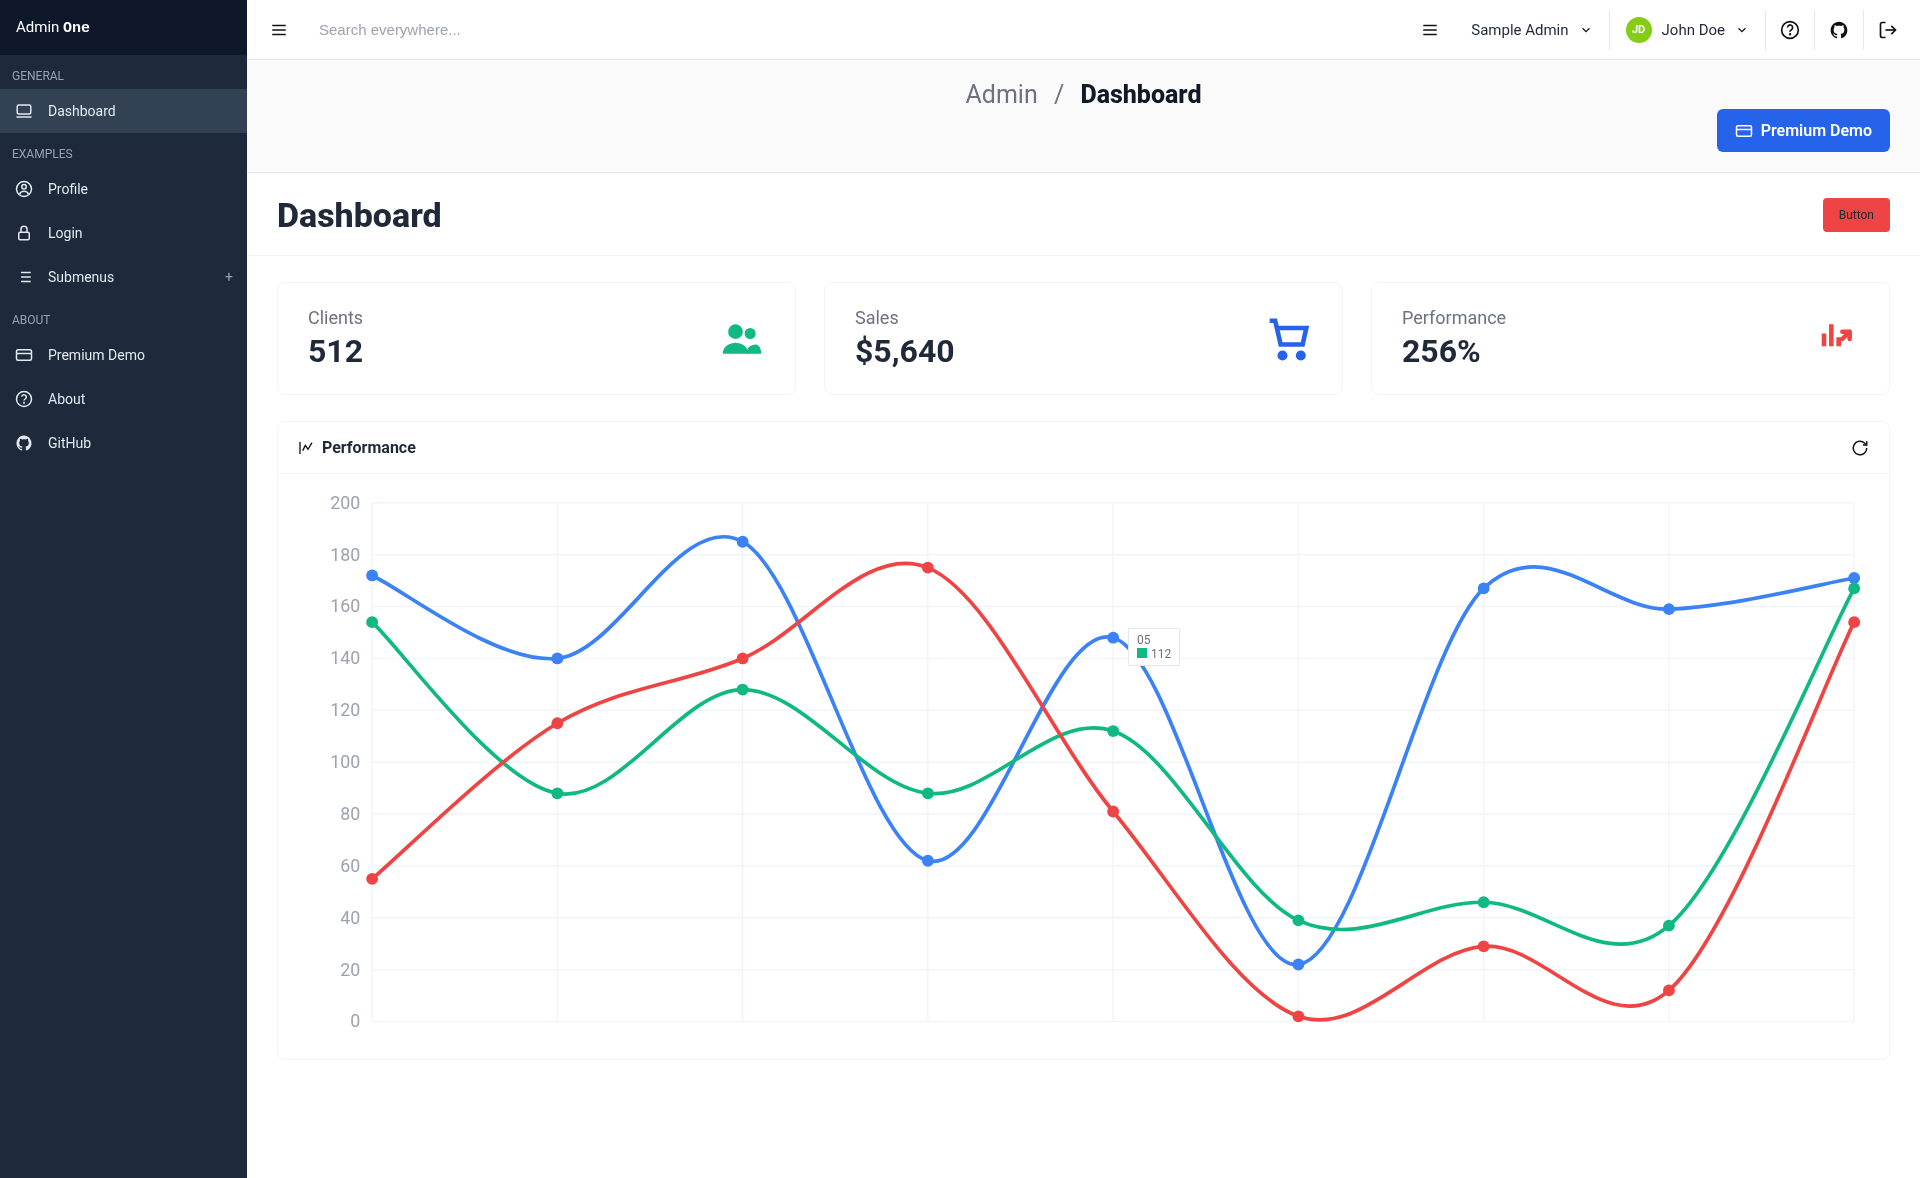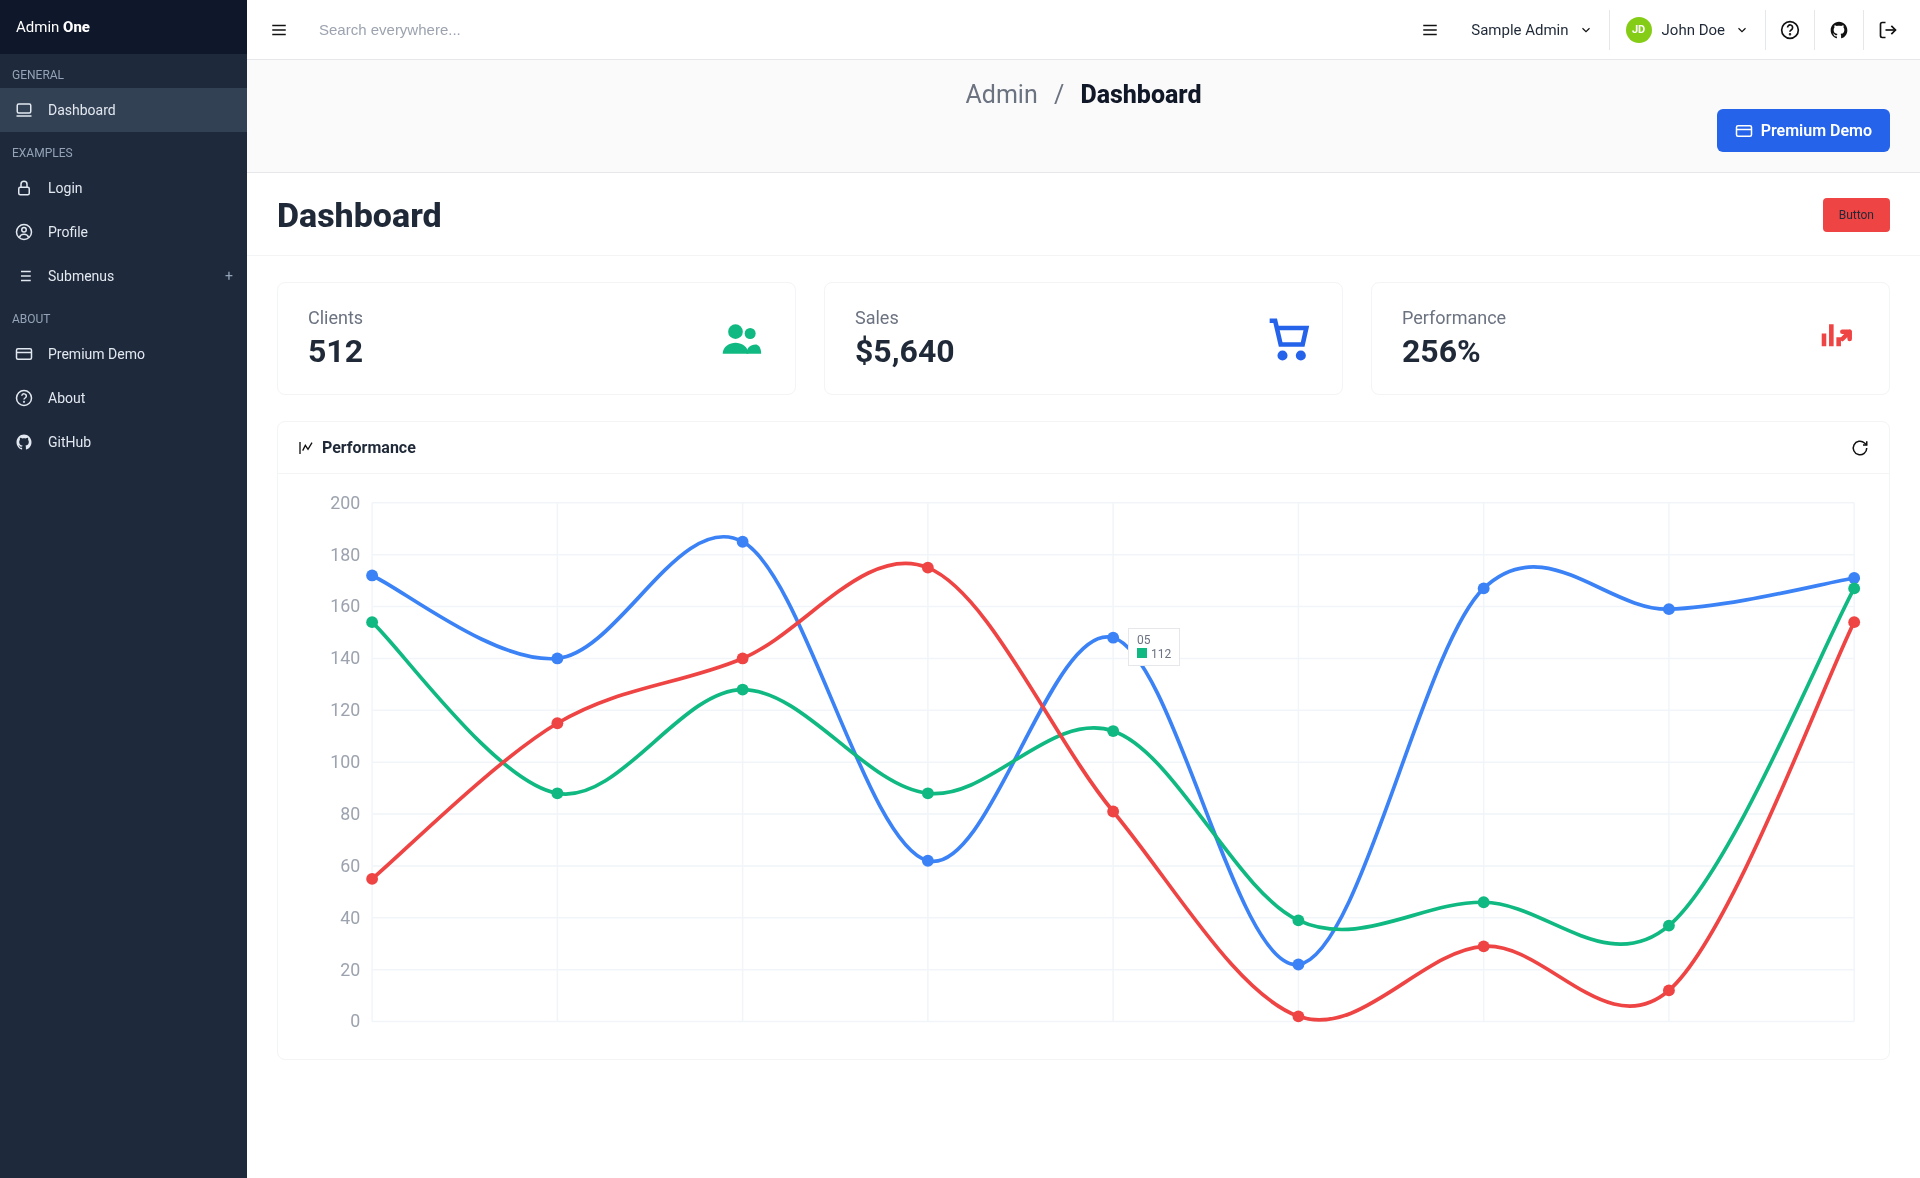--- a/index.html
+++ b/index.html
@@ -1,20 +1,20 @@
 <!DOCTYPE html>
 <html><head>
 <meta charset="utf-8">
 <style>
 * { margin: 0; padding: 0; box-sizing: border-box; }
 body { font-family: -apple-system, BlinkMacSystemFont, "Segoe UI", Roboto, sans-serif; background: #fff; color: #1f2937; }
 .app { display: flex; min-height: 100vh; }
 .sidebar { width: 247px; background: #1e293b; color: #cbd5e1; flex-shrink: 0; }
 .logo { padding: 18px 16px; color: #fff; font-size: 15px; background: #0f172a; }
-.logo .bold { font-weight: 800; }
+.logo .bold { font-weight: 800; font-family: Liberation Mono, monospace; }
 .section-label { padding: 14px 12px 6px; font-size: 12px; color: #94a3b8; }
 .nav-item { display: flex; align-items: center; padding: 12px 14px; font-size: 14px; color: #e2e8f0; cursor: pointer; }
 .nav-item.active { background: #334155; }
 .nav-item .icon { width: 20px; height: 20px; margin-right: 14px; display: inline-flex; align-items: center; justify-content: center; }
 .nav-item .plus { margin-left: auto; color: #94a3b8; }
 .main { flex: 1; display: flex; flex-direction: column; }
 .topbar { display: flex; align-items: center; height: 60px; border-bottom: 1px solid #e5e7eb; padding: 0 8px; }
 .search { flex: 1; padding: 0 16px; }
 .search input { border: none; outline: none; font-size: 15px; width: 100%; color: #374151; }
 .search input::placeholder { color: #9ca3af; }
@@ -60,35 +60,35 @@
               <rect x="3" y="4" width="18" height="12" rx="2"></rect>
               <line x1="2" y1="20" x2="22" y2="20"></line>
             </svg>
           </span>
           <span>Dashboard</span>
         </div>
         <div class="section-label">EXAMPLES</div>
         <div class="nav-item">
           <span class="icon">
             <svg width="18" height="18" viewBox="0 0 24 24" fill="none" stroke="currentColor" stroke-width="2">
-              <rect x="5" y="11" width="14" height="10" rx="2"></rect>
-              <path d="M8 11V7a4 4 0 1 1 8 0v4"></path>
-            </svg>
-          </span>
-          <span>Login</span>
-        </div>
-        <div class="nav-item">
-          <span class="icon">
-            <svg width="18" height="18" viewBox="0 0 24 24" fill="none" stroke="currentColor" stroke-width="2">
               <circle cx="12" cy="12" r="10"></circle>
               <circle cx="12" cy="9" r="3"></circle>
               <path d="M6 19c1-3 4-4 6-4s5 1 6 4"></path>
             </svg>
           </span>
           <span>Profile</span>
+        </div>
+        <div class="nav-item">
+          <span class="icon">
+            <svg width="18" height="18" viewBox="0 0 24 24" fill="none" stroke="currentColor" stroke-width="2">
+              <rect x="5" y="11" width="14" height="10" rx="2"></rect>
+              <path d="M8 11V7a4 4 0 1 1 8 0v4"></path>
+            </svg>
+          </span>
+          <span>Login</span>
         </div>
         <div class="nav-item">
           <span class="icon">
             <svg width="18" height="18" viewBox="0 0 24 24" fill="none" stroke="currentColor" stroke-width="2">
               <line x1="8" y1="6" x2="21" y2="6"></line>
               <line x1="8" y1="12" x2="21" y2="12"></line>
               <line x1="8" y1="18" x2="21" y2="18"></line>
               <line x1="3" y1="6" x2="3" y2="6"></line>
               <line x1="3" y1="12" x2="3" y2="12"></line>
               <line x1="3" y1="18" x2="3" y2="18"></line>

